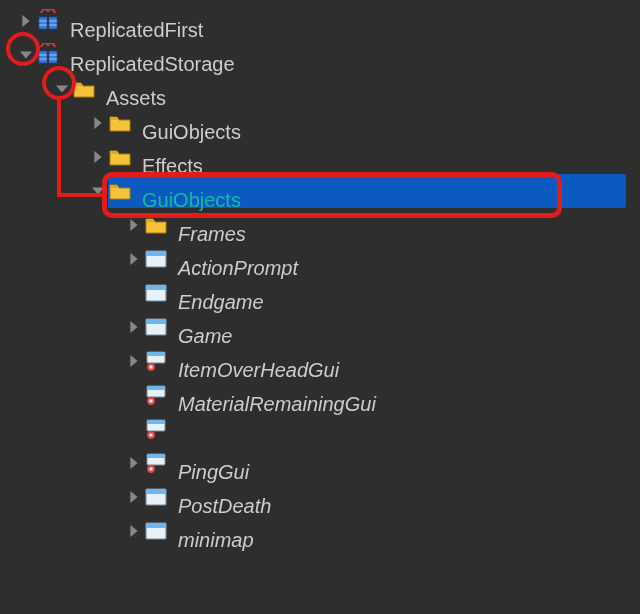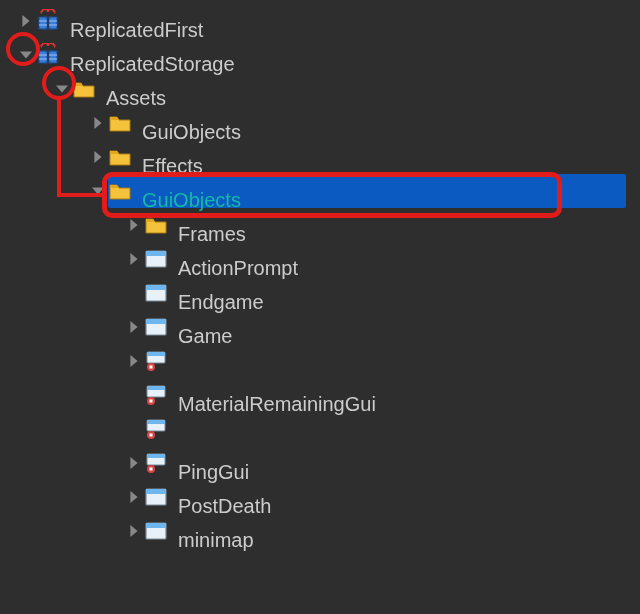--- a/index.html
+++ b/index.html
@@ -53,21 +53,21 @@
       border-radius: 2px;
     }
     .row.selected .icon,
     .row.selected .label { position: relative; z-index: 2; color: #fff; }
     .row.selected .label { color: #14b8a6; }
 
     
     .d0 { padding-left: 18px; }
     .d1 { padding-left: 54px; text-align: right; }
     .d2 { padding-left: 90px; }
-    .d3 { padding-left: 126px; }
+    .d3 { padding-left: 126px; font-style: italic; }
 
     
     .ann-circle {
       position: absolute;
       border: 4px solid #e21b1b;
       border-radius: 50%;
       width: 34px;
       height: 34px;
       z-index: 10;
       pointer-events: none;
@@ -250,20 +250,21 @@
         </svg>
       </span>
       <span class="icon">
         <svg width="24" height="24" viewBox="0 0 24 24">
           <rect x="3" y="3" width="18" height="11" rx="1" fill="#e8f0f8" stroke="#7a8a9a" stroke-width="1"></rect>
           <rect x="3" y="3" width="18" height="4" fill="#6fb6ef"></rect>
           <circle cx="7" cy="18" r="4" fill="#d94545"></circle>
           <rect x="5.5" y="16.5" width="3" height="3" fill="#fff"></rect>
         </svg>
       </span>
+      <span class="label">ItemOverHeadGui</span>
     </div>
     <div class="row d3">
       <span class="arrow spacer"></span>
       <span class="icon">
         <svg width="24" height="24" viewBox="0 0 24 24">
           <rect x="3" y="3" width="18" height="11" rx="1" fill="#e8f0f8" stroke="#7a8a9a" stroke-width="1"></rect>
           <rect x="3" y="3" width="18" height="4" fill="#6fb6ef"></rect>
           <circle cx="7" cy="18" r="4" fill="#d94545"></circle>
           <rect x="5.5" y="16.5" width="3" height="3" fill="#fff"></rect>
         </svg>

